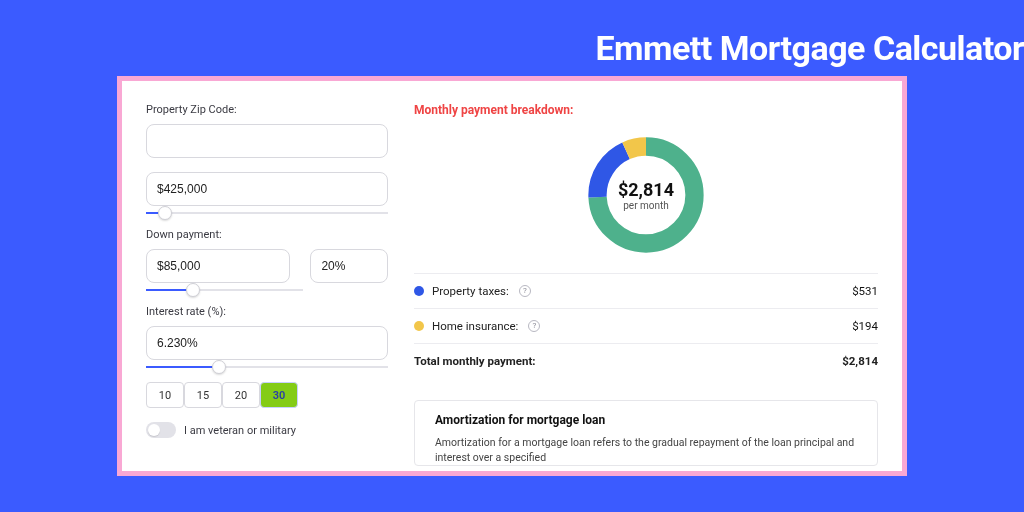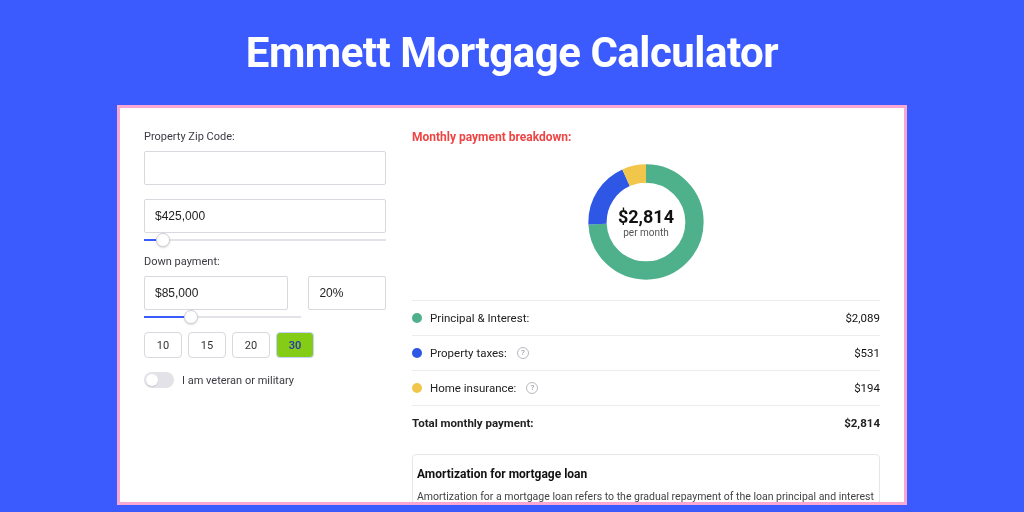--- a/index.html
+++ b/index.html
@@ -1,53 +1,53 @@
 <!DOCTYPE html>
 <html><head>
 <meta charset="utf-8">
 <style>
   * { box-sizing: border-box; margin: 0; padding: 0; }
   html, body { width: 1024px; height: 512px; overflow: hidden; font-family: -apple-system, BlinkMacSystemFont, "Segoe UI", Roboto, Arial, sans-serif; }
   body { background: #3b5bff; }
-  .hero-title { text-align: center; color: #fff; font-size: 42px; font-weight: 700; padding: 28px 0 28px; letter-spacing: -0.5px; }
+  .hero-title { text-align: right; color: #fff; font-size: 34px; font-weight: 700; padding: 28px 0 8px; letter-spacing: -0.5px; }
   .card {
     background: #fff;
     width: 790px;
     margin: 0 auto;
-    border: 3px solid #f9a8d4;
+    border: 5px solid #f9a8d4;
     padding: 22px 24px 0;
     display: flex;
     gap: 26px;
     height: 400px;
     overflow: hidden;
     position: relative;
   }
   .col-left { width: 242px; flex-shrink: 0; }
   .col-right { flex: 1; }
   .field-label { font-size: 11px; color: #3a3a42; margin-bottom: 8px; display:block; }
   .text-input {
-    width: 100%; height: 34px; border: 1px solid #d8d8de; border-radius: 2px;
+    width: 100%; height: 34px; border: 1px solid #d8d8de; border-radius: 8px;
     padding: 0 10px; font-size: 12px; color: #222;
   }
   .row { display:flex; gap:20px; }
   .row .text-input:first-child { flex: 2.2; }
   .row .text-input:last-child  { flex: 1; }
   .slider-track {
     position: relative; height: 2px; background: #e2e2e8; margin: 6px 0 0;
   }
   .slider-fill {
     position:absolute; left:0; top:0; height:2px; background:#3b5bff;
   }
   .slider-thumb {
     position:absolute; top:50%; width:14px; height:14px; border-radius:50%;
     background:#fff; border:1px solid #d0d0d6; box-shadow:0 1px 2px rgba(0,0,0,.15);
     transform:translate(-50%,-50%);
   }
   .field { margin-bottom: 14px; }
-  .period-row { display:flex; gap:6px; }
+  .period-row { display:flex; }
   .period-btn {
     width:38px; height:26px; border:1px solid #d8d8de; border-radius:4px;
     background:#fff; font-size:11px; color:#333; display:flex; align-items:center; justify-content:center;
     cursor:pointer;
   }
   .period-btn.selected { background:#84cc16; color:#2a3ea8; border-color:#c7d1ff; font-weight:600; }
   .toggle-row { display:flex; align-items:center; gap:8px; margin-top:14px; }
   .toggle {
     width:30px; height:16px; border-radius:10px; background:#e2e2e8; position:relative;
   }
@@ -74,21 +74,21 @@
   .dot { width:10px; height:10px; border-radius:50%; flex-shrink:0; }
   .legend-name { color:#222; }
   .legend-amount { color:#111; }
   .info-icon {
     width:12px; height:12px; border-radius:50%; border:1px solid #b8b8c2;
     display:inline-flex; align-items:center; justify-content:center;
     font-size:8px; color:#8a8a96; margin-left:2px; line-height:1;
   }
   .total-row { font-weight:700; border-top:1px solid #ececf0;text-align:center; }
   .amort-box {
-    border:1px solid #e6e6ea; border-radius:4px; padding:12px 4px 0; margin-top:14px;
+    border:1px solid #e6e6ea; border-radius:4px; padding:12px 20px 0; margin-top:22px;
   }
   .amort-title { font-size:12px; font-weight:700; color:#111; margin-bottom:8px; }
   .amort-body { font-size:10.5px; color:#444; line-height:1.45; }
 </style>
 </head>
 <body>
 
 <div class="hero-title">Emmett Mortgage Calculator</div>
 
 <div class="card">
@@ -113,20 +113,28 @@
       <div class="row">
         <input class="text-input" value="$85,000" style="">
         <input class="text-input" value="20%" style="">
       </div>
       <div class="slider-track" style="width:65%">
         <div class="slider-fill" style="width:30%"></div>
         <div class="slider-thumb" style="left:30%"></div>
       </div>
     </div>
 
+    <div class="field">
+      <label class="field-label">Interest rate (%):</label>
+      <input class="text-input" value="6.230%" style="">
+      <div class="slider-track">
+        <div class="slider-fill" style="width:30%"></div>
+        <div class="slider-thumb" style="left:30%"></div>
+      </div>
+    </div>
 
     <div class="field">
       <div class="period-row">
         <div class="period-btn">10</div>
         <div class="period-btn">15</div>
         <div class="period-btn">20</div>
         <div class="period-btn selected">30</div>
       </div>
     </div>
 
@@ -146,27 +154,20 @@
           <circle cx="21" cy="21" r="15.9155" fill="none" stroke="#2f57e6" stroke-width="6" stroke-dasharray="18.9 81.1" stroke-dashoffset="-74.2"></circle>
           <circle cx="21" cy="21" r="15.9155" fill="none" stroke="#f2c64a" stroke-width="6" stroke-dasharray="6.9 93.1" stroke-dashoffset="-93.1"></circle>
         </svg>
         <div class="donut-center">
           <div class="donut-amount">$2,814</div>
           <div class="donut-sub">per month</div>
         </div>
       </div>
     </div>
 
-    <div class="legend-row">
-      <div class="legend-left">
-        <span class="dot" style="background:#4eb18c"></span>
-        <span class="legend-name">Principal &amp; Interest:</span>
-      </div>
-      <span class="legend-amount">$2,089</span>
-    </div>
 
     <div class="legend-row">
       <div class="legend-left">
         <span class="dot" style="background:#2f57e6"></span>
         <span class="legend-name">Property taxes:</span>
         <span class="info-icon">?</span>
       </div>
       <span class="legend-amount">$531</span>
     </div>
 

